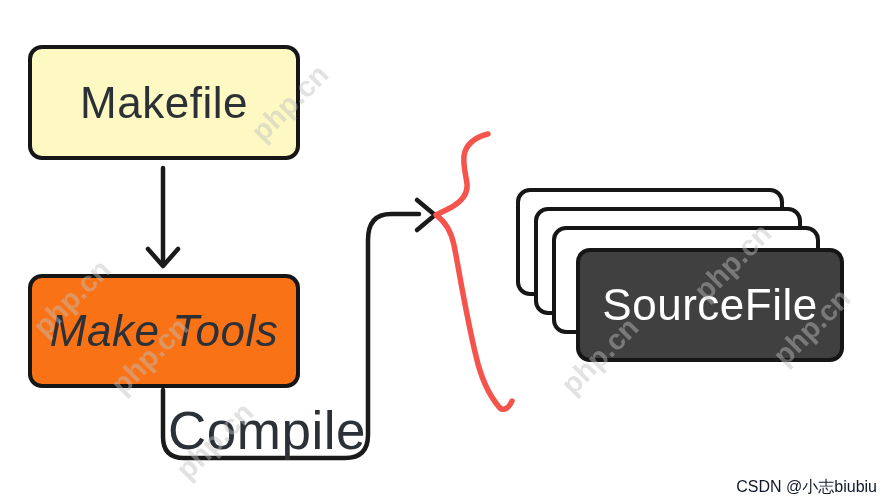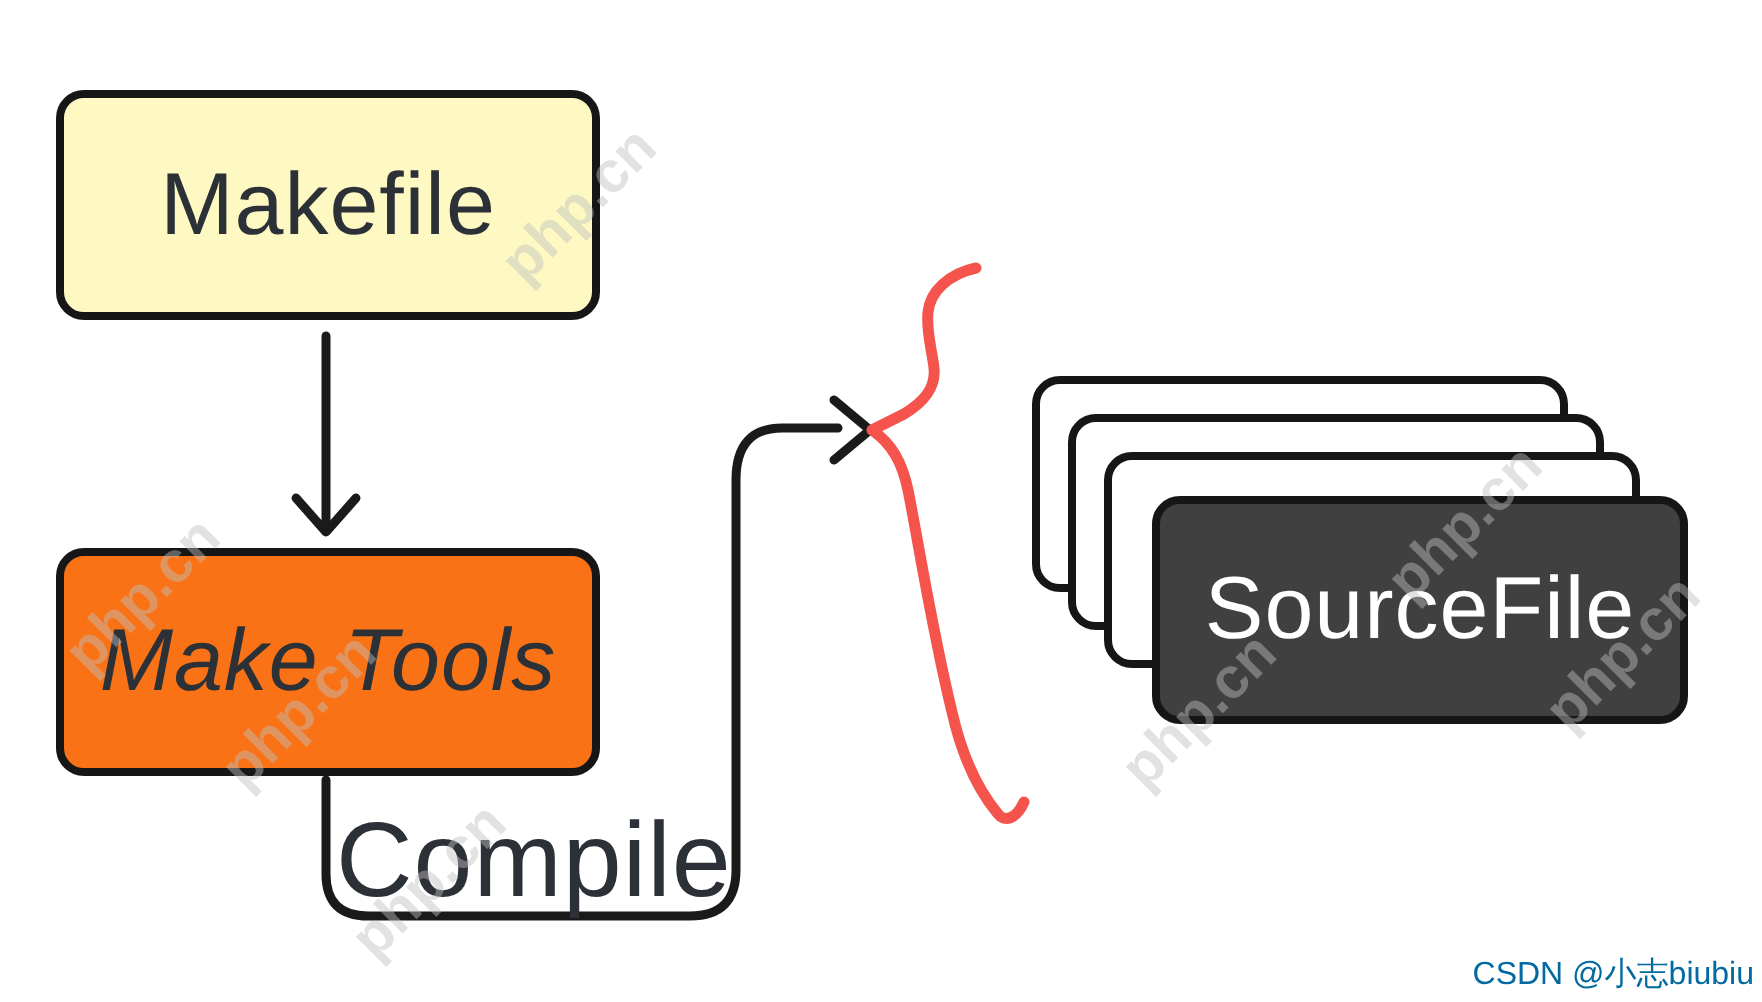--- a/index.html
+++ b/index.html
@@ -43,21 +43,21 @@
   .wm{
     position:absolute;z-index:5;
     transform:translate(-50%,-50%) rotate(-45deg);
     font-size:29px;font-weight:bold;
     color:rgba(190,190,190,0.45);
     white-space:nowrap;pointer-events:none;
   }
   .credit{
     position:absolute;z-index:6;
     right:4px;top:477px;
-    font-size:16px;color:#0369a1;
+    font-size:16px;color:#0f172a;
   }
 </style>
 </head>
 <body>
 
 <div class="canvas">
 
   <svg class="lines" width="881" height="501" viewBox="0 0 881 501">
 
     <g fill="none" stroke="#1a1a1a" stroke-width="4.5" stroke-linecap="round" stroke-linejoin="round">

